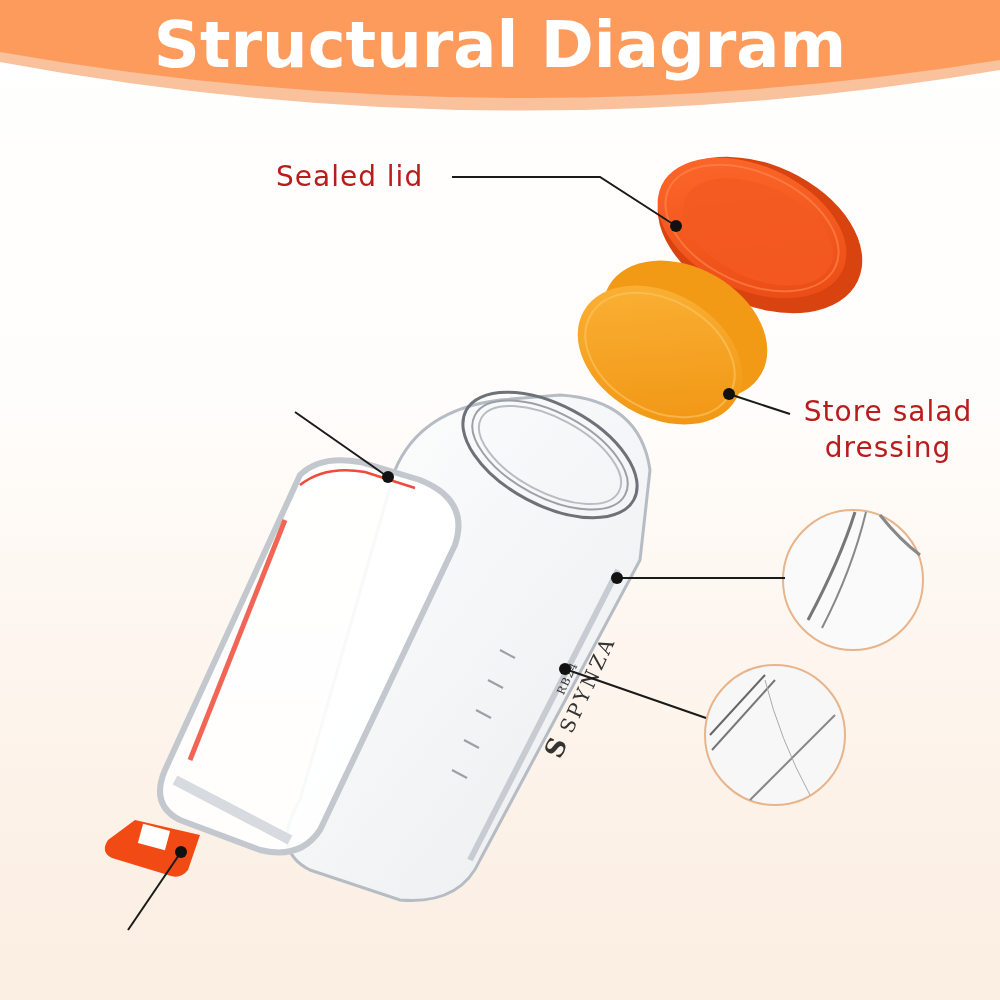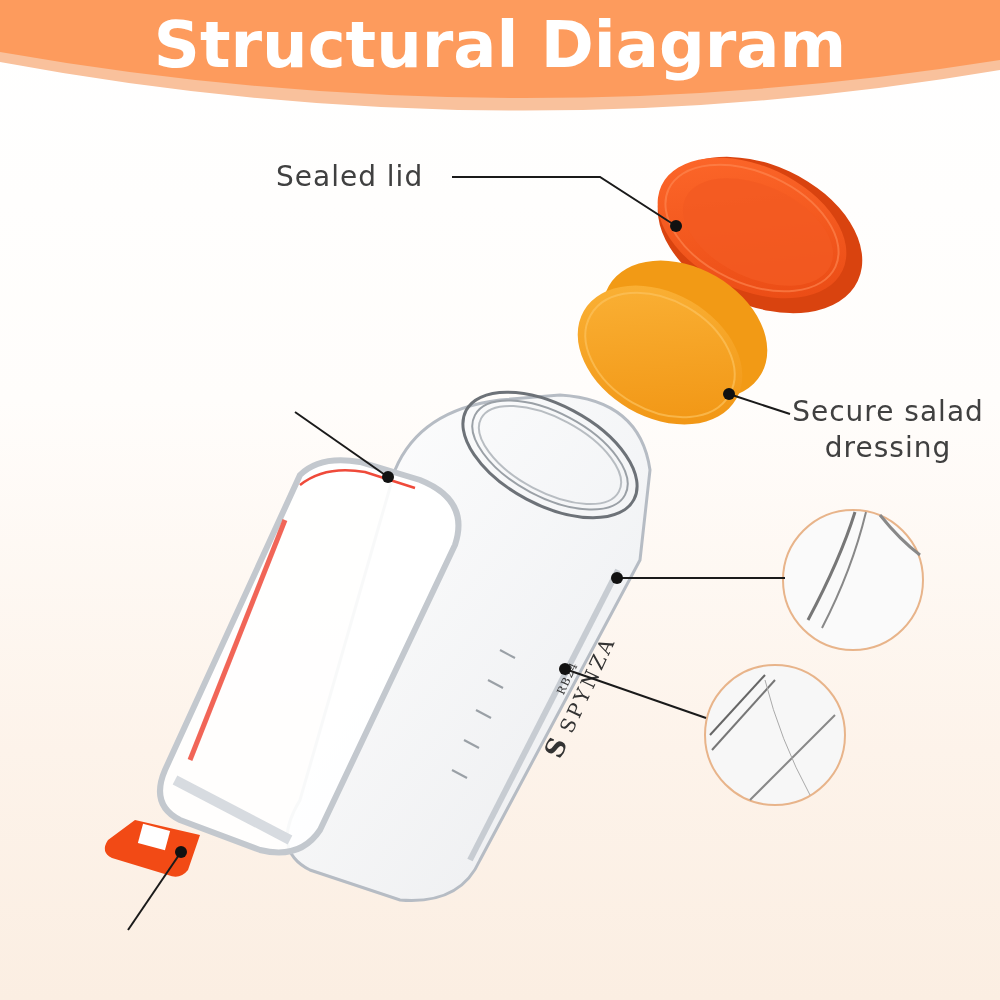--- a/index.html
+++ b/index.html
@@ -9,21 +9,21 @@
     font-family: "DejaVu Sans", sans-serif;
   }
   .stage { position:absolute; left:0; top:0; width:1000px; height:732px; }
   .title-band { position:absolute; left:0; top:0; width:1000px; height:140px; }
   .title-text {
     position:absolute; left:0; top:8px; width:1000px; text-align:center;
     color:#ffffff; font-weight:bold; font-size:64px; letter-spacing:0px;
     font-family: "DejaVu Sans", sans-serif;
   }
   .label {
-    position:absolute; color:#404040; font-size:28px; line-height:36px;
+    position:absolute; color:#b91c1c; font-size:28px; line-height:36px;
     font-family: "DejaVu Sans", sans-serif; letter-spacing:1px;
   }
   .label-center { text-align:center; }
   svg { position:absolute; left:0; top:0; }
 </style>
 </head>
 <body>
 
 <div class="stage">
 
@@ -122,16 +122,16 @@
       <circle cx="676" cy="226" r="6"></circle>
       <circle cx="729" cy="394" r="6"></circle>
       <circle cx="388" cy="477" r="6"></circle>
       <circle cx="617" cy="578" r="6"></circle>
       <circle cx="565" cy="669" r="6"></circle>
       <circle cx="181" cy="852" r="6"></circle>
     </g>
   </svg>
 
   <div class="label" style="left:276px; top:159px;">Sealed lid</div>
-  <div class="label label-center" style="left:788px; top:394px; width:200px;">Secure salad</div>
+  <div class="label label-center" style="left:788px; top:394px; width:200px;">Store salad</div>
   <div class="label label-center" style="left:788px; top:430px; width:200px;">dressing</div>
 
 </div>
 
 </body></html>

